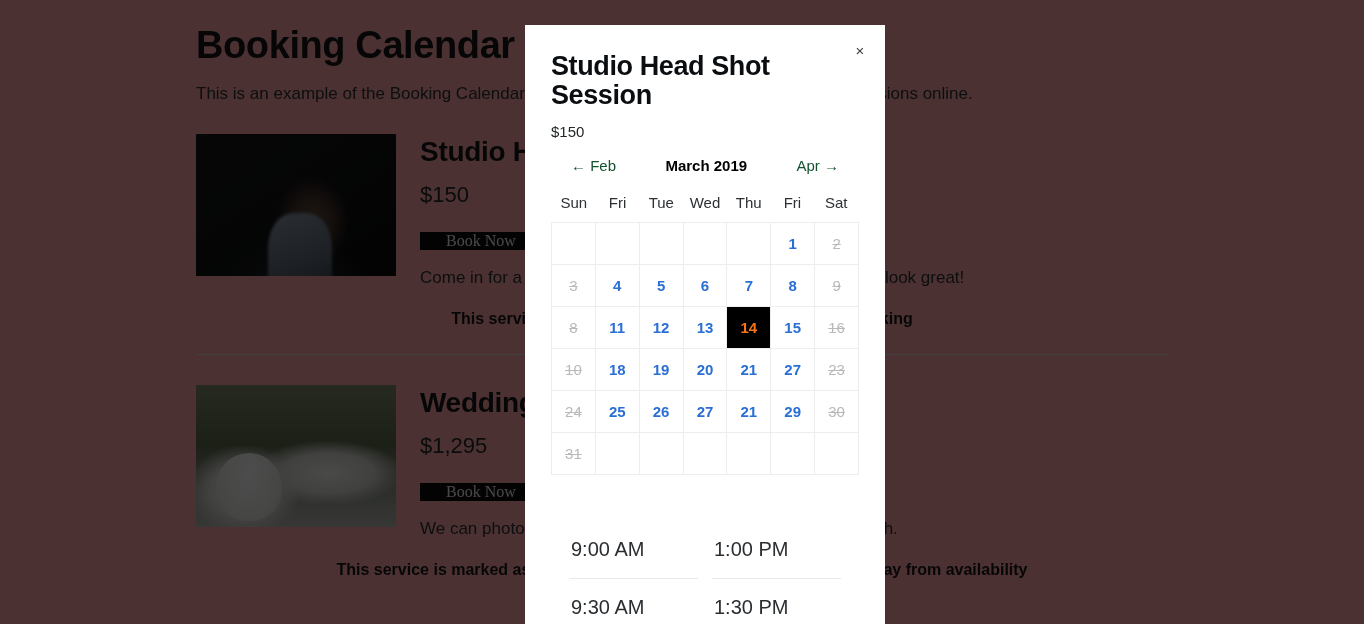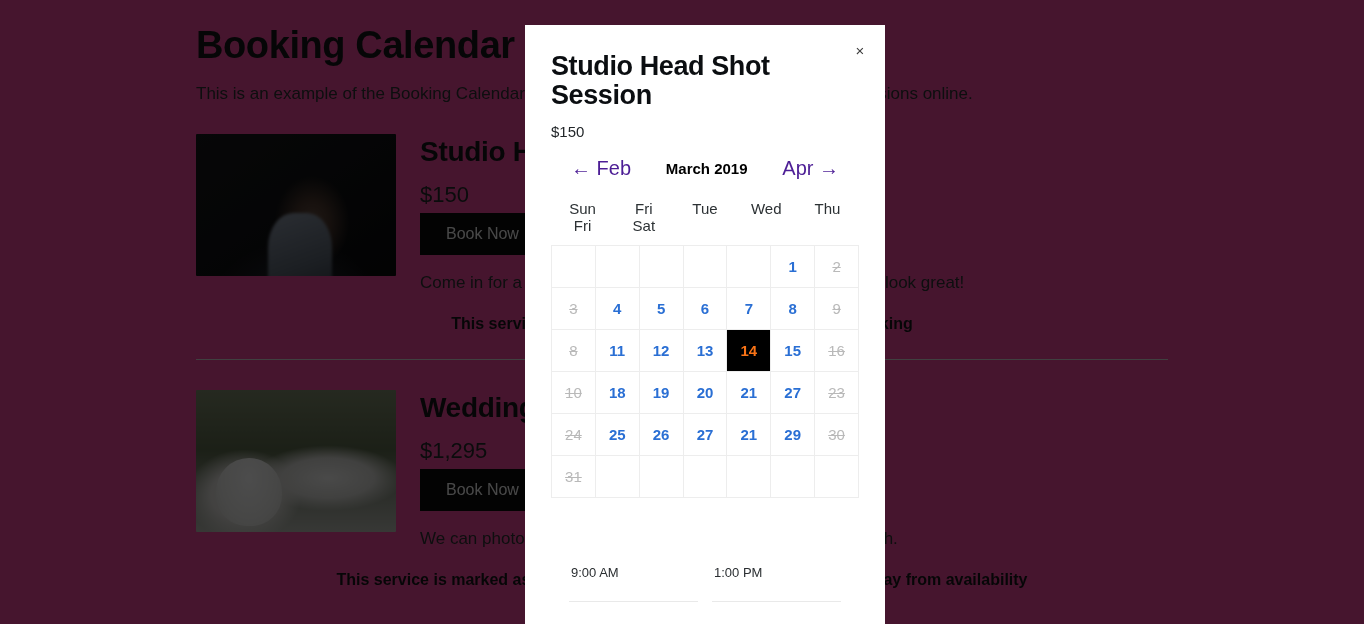--- a/index.html
+++ b/index.html
@@ -17,21 +17,21 @@
     width: 1364px;
     height: 624px;
     background: #ffffff;
     overflow: hidden;
   }
 
   
   .page {
     position: absolute;
     inset: 0;
-    background: #ec4899;
+    background: #fca5a5;
     padding: 0 196px;
   }
 
   .page-title {
     font-size: 38px;
     font-weight: 700;
     color: #14171a;
     letter-spacing: -0.4px;
     padding-top: 22px;
     line-height: 1.25;
@@ -101,28 +101,28 @@
   }
 
   .service-price {
     font-size: 22px;
     color: #24282b;
     margin-top: 14px;
   }
 
   .book-btn {
     display: inline-block;
-    margin-top: 5px;
+    margin-top: 24px;
     background: #0b0b0b;
     color: #f2f2f2;
     font-size: 16px;
-    padding: 12px 26px;
+    padding: 0 26px;
     border: 0;
     cursor: pointer;
-    font-family: Liberation Sans, sans-serif;
+    font-family: Liberation Serif, serif;
   }
 
   .service-desc {
     font-size: 17px;
     color: #2c3033;
     margin-top: 18px;
     white-space: nowrap;
   }
 
   .service-note {
@@ -192,36 +192,36 @@
 
   .cal-nav {
     display: flex;
     align-items: center;
     justify-content: space-between;
     margin-top: 17px;
     padding: 0 20px;
   }
 
   .cal-nav-link {
-    font-size: 20px;
-    color: #4c1d95;
+    font-size: 15px;
+    color: #14532d;
     text-decoration: none;
     cursor: pointer;
     text-align: center;
   }
 
   .cal-nav-title {
     font-size: 15px;
     font-weight: 700;
     color: #000000;
   }
 
   .cal-head {
     display: grid;
-    grid-template-columns: repeat(5, 1fr);
+    grid-template-columns: repeat(7, 1fr);
     margin-top: 20px;
     padding: 0 1px;
   }
 
   .cal-head span {
     text-align: center;
     font-size: 15px;
     color: #2c3134;
   }
 
@@ -268,21 +268,21 @@
     padding: 0 18px;
     gap: 14px;
   }
 
   .slot-col { flex: 1; }
 
   .slot {
     height: 58px;
     display: flex;
     align-items: center;
-    font-size: 13px;
+    font-size: 20px;
     color: #2a2e31;
     border-bottom: 1px solid #e9e9e9;
     cursor: pointer;
     padding-left: 2px;
   }
 </style>
 </head>
 <body>
 
 <div id="root">

